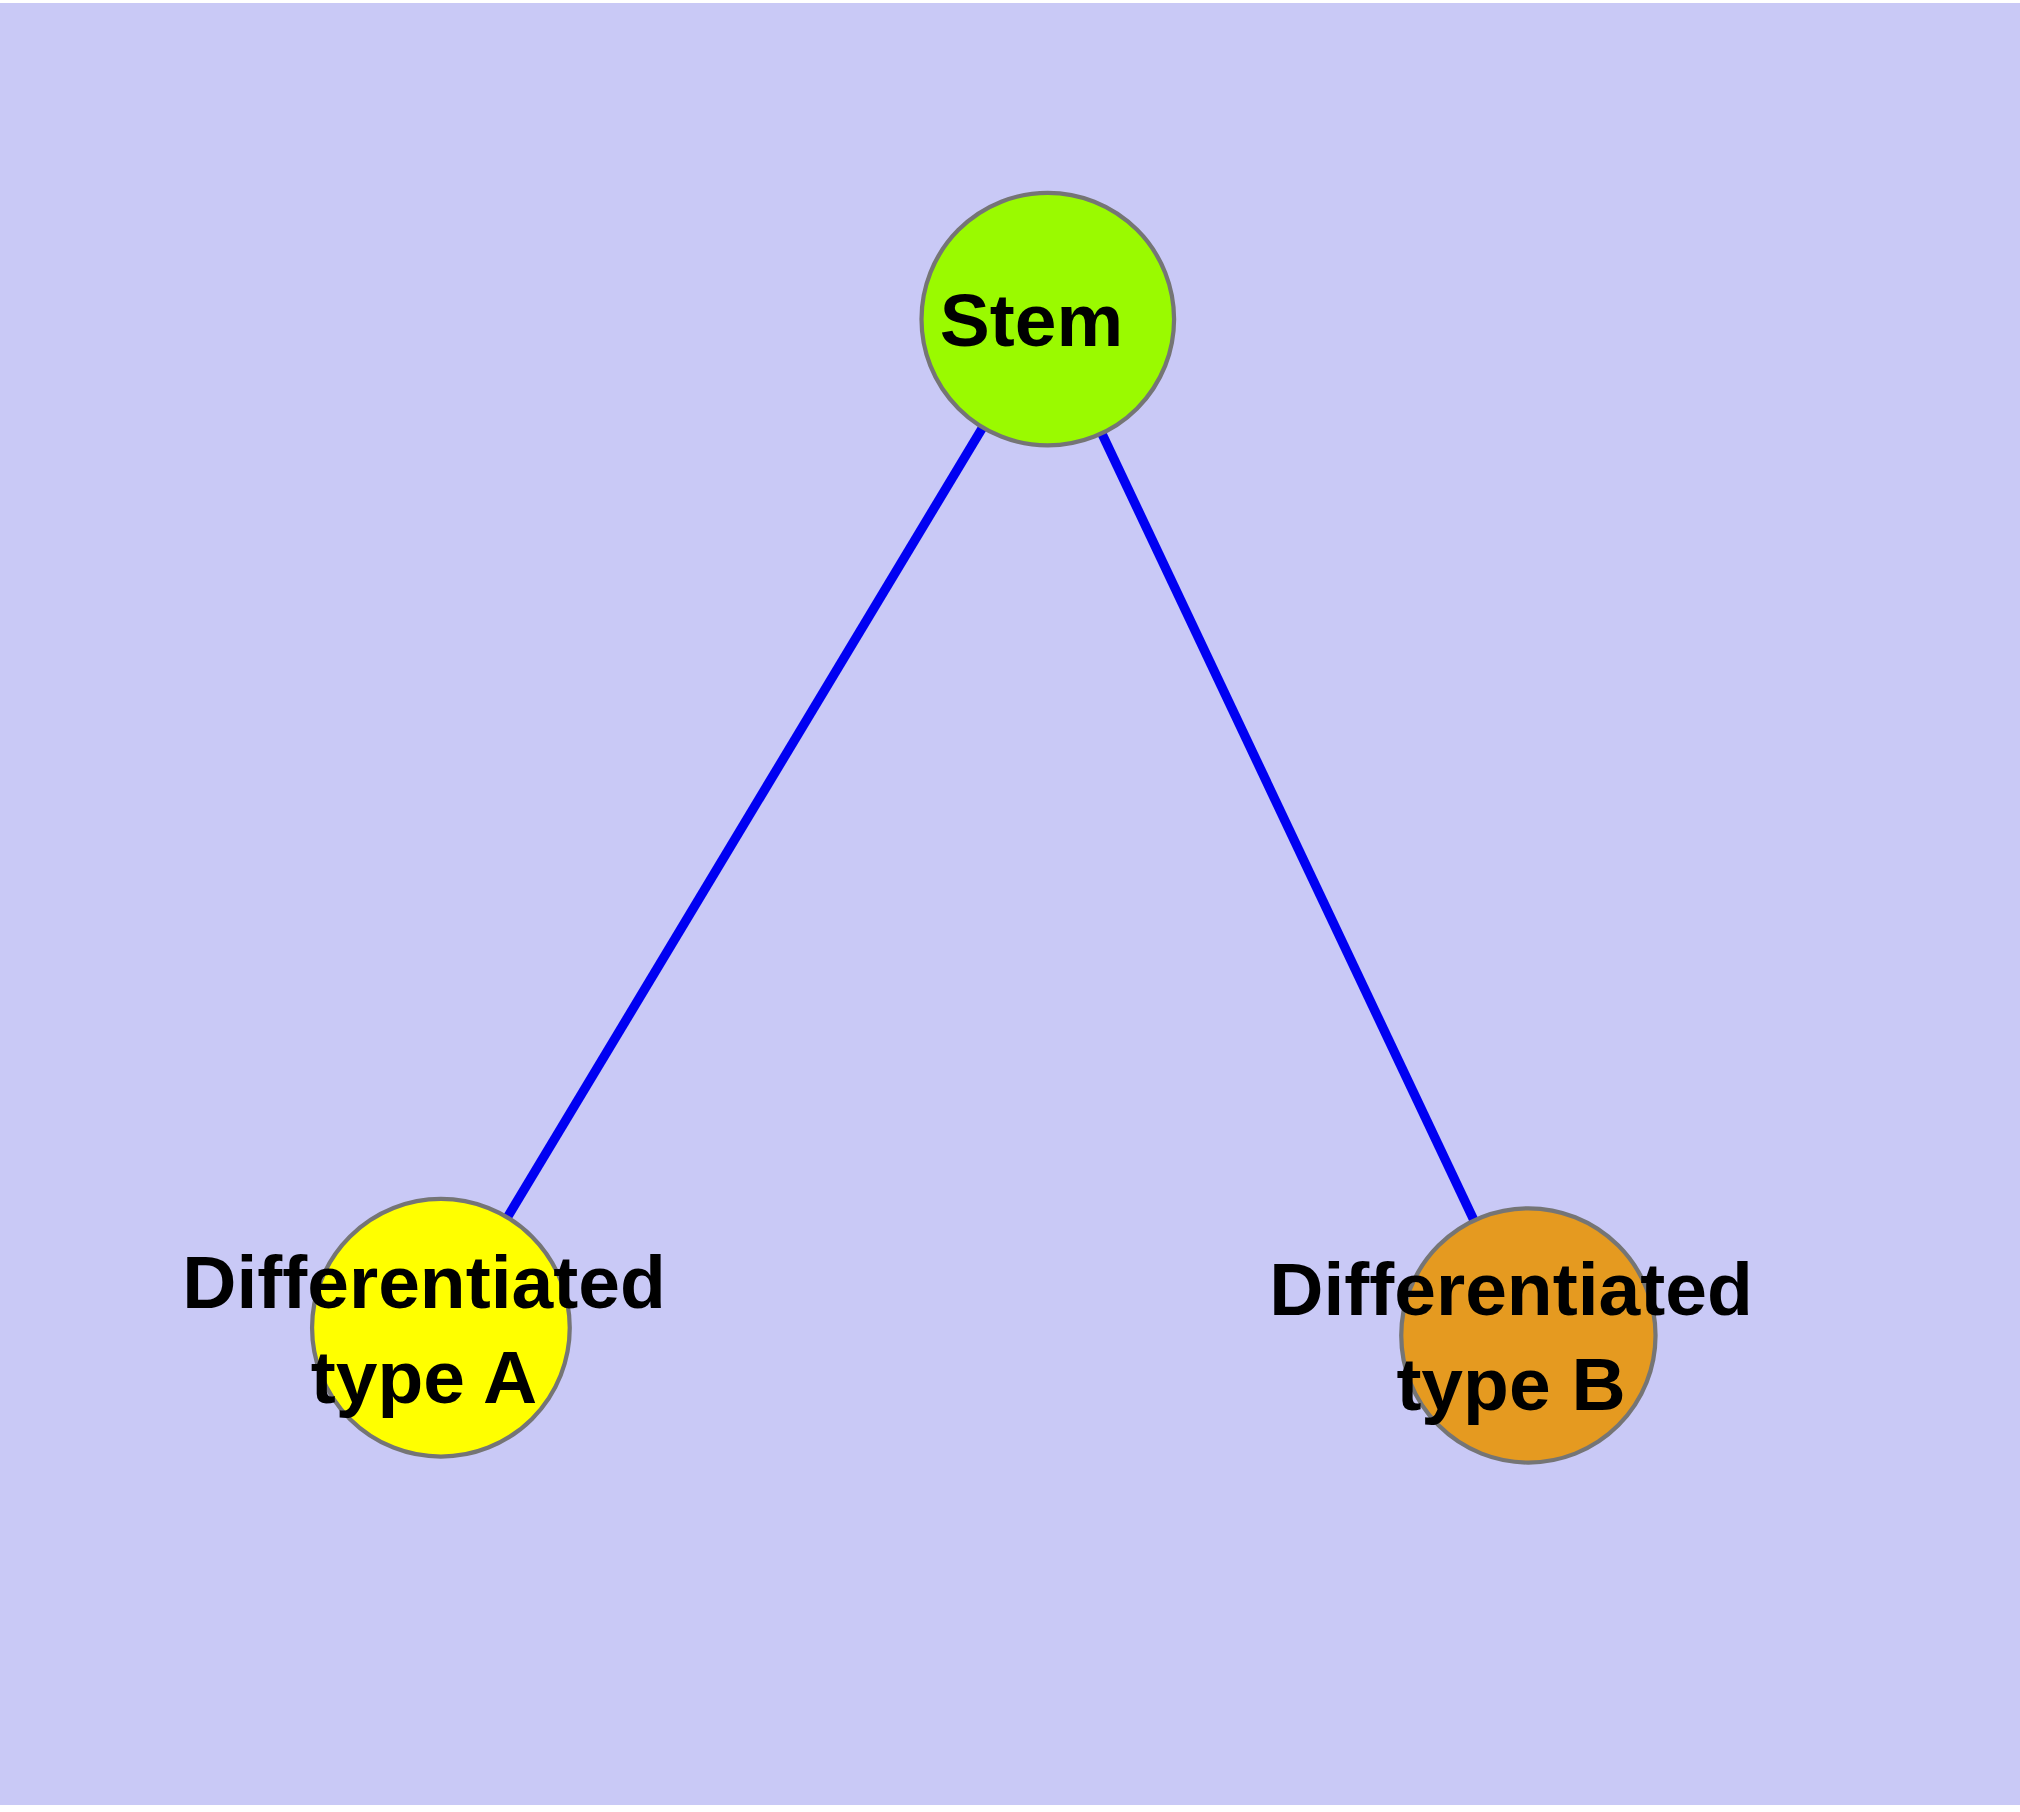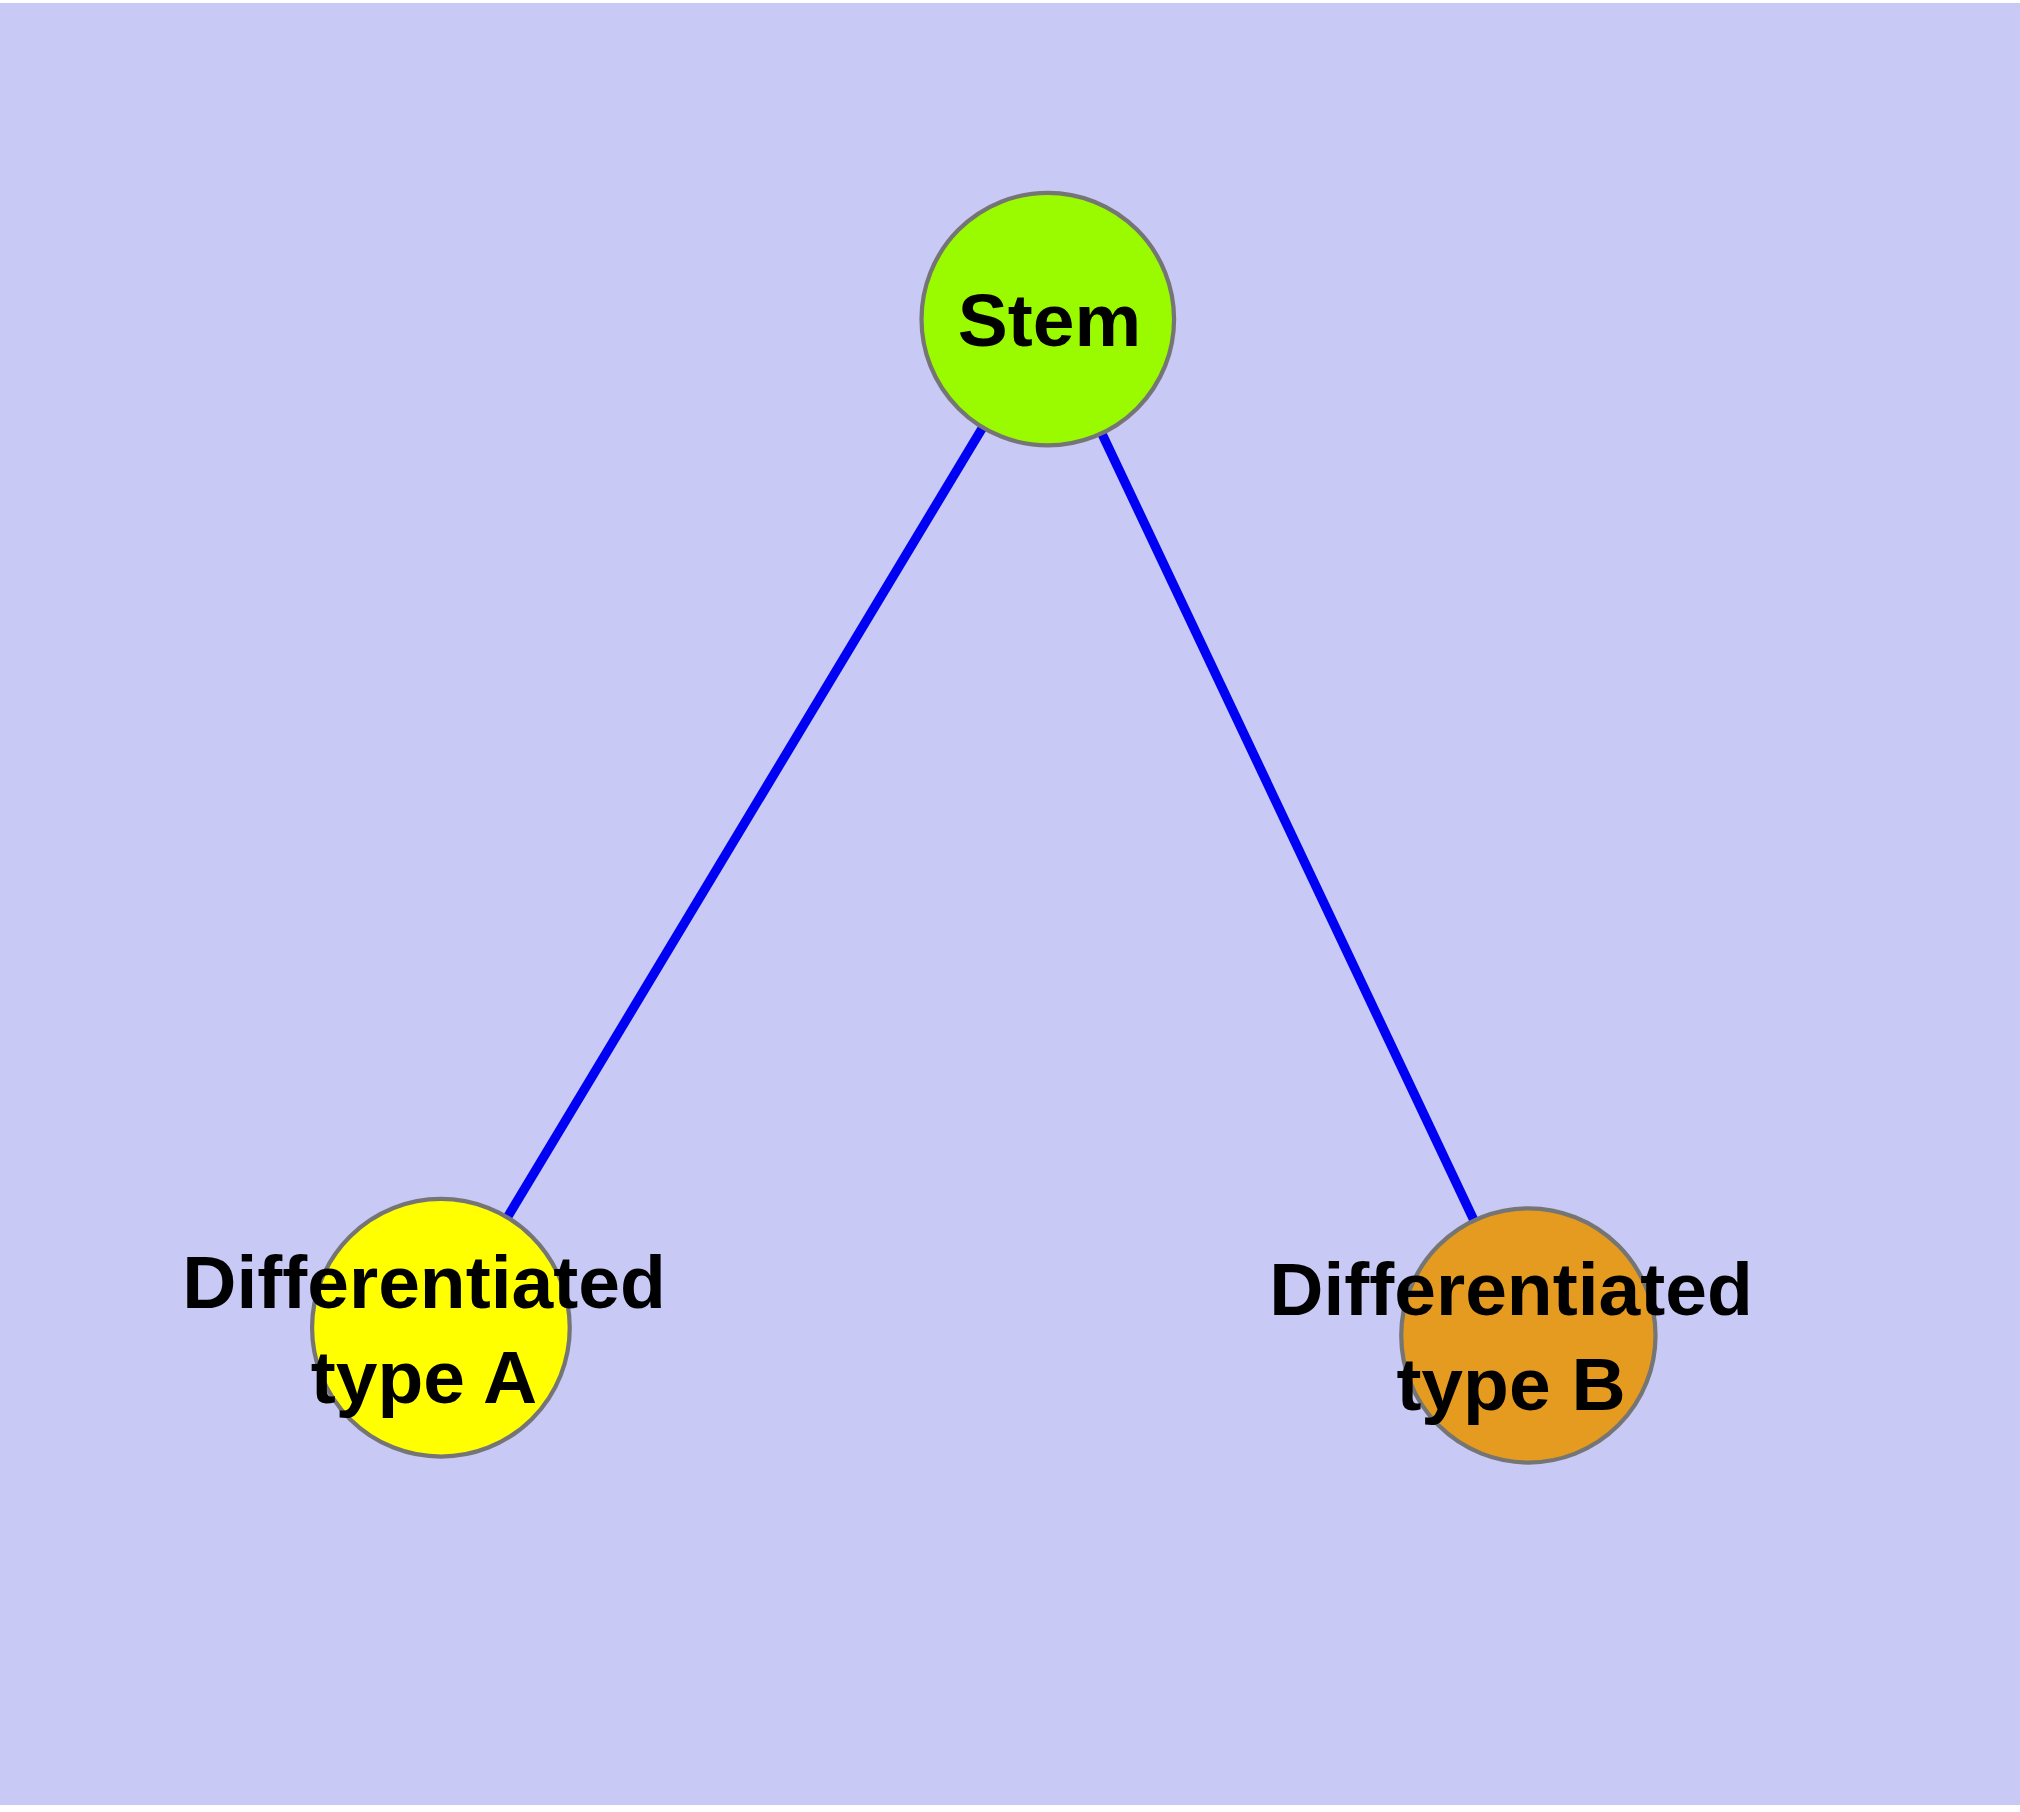--- a/index.html
+++ b/index.html
@@ -34,21 +34,21 @@
     position: absolute;
     color: #000000;
     font-weight: 700;
     font-size: 75px;
     line-height: 95px;
     text-align: center;
     white-space: pre-line;
     letter-spacing: 0px;
     pointer-events: none;
   }
-  .label-stem   { left: 880px; top: 270px;  width: 339px; }
+  .label-stem   { left: 862px; top: 270px;  width: 339px; }
   .label-type-a { left: 102px;  top: 1232px; width: 644px; }
   .label-type-b { left: 1189px; top: 1239px; width: 644px; }
 </style>
 </head>
 <body>
 
 <div class="frame">
   <div class="canvas" style="background-color: rgb(201, 201, 246);">
 
     <svg width="2021" height="1802" viewBox="0 0 2384 2126">

